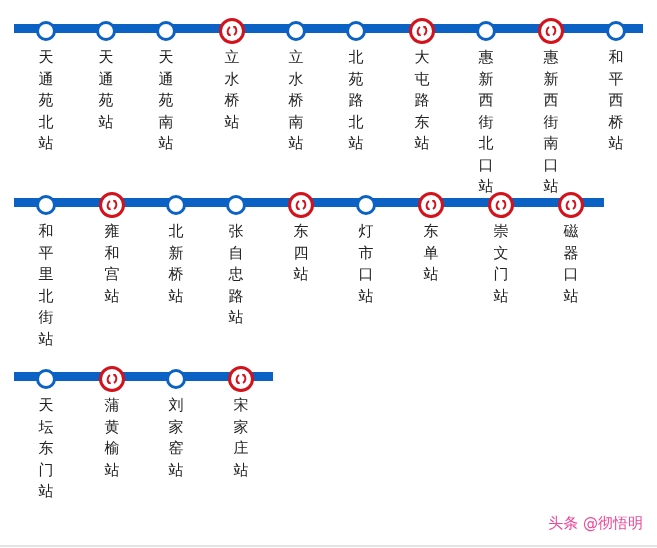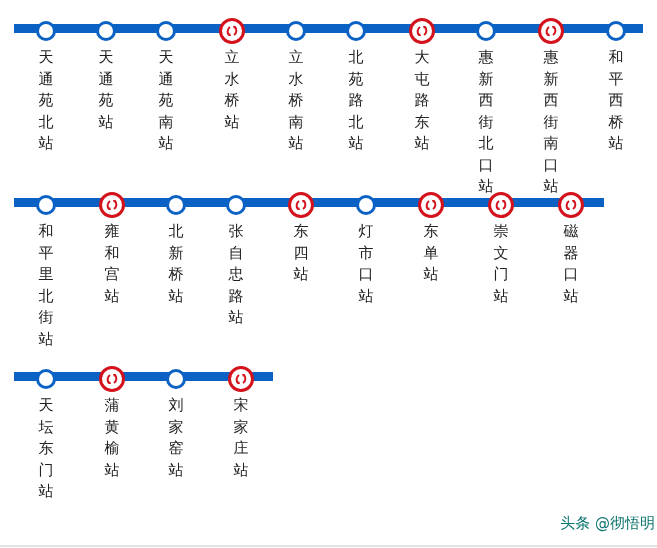--- a/index.html
+++ b/index.html
@@ -7,21 +7,21 @@
          font-family: "DejaVu Sans", "Liberation Sans", sans-serif; }
   .line { position: absolute; height: 9px; background: #0b62c4; }
   .station { position: absolute; width: 0; height: 0; }
   .node { position: absolute; left: -10px; top: -10px; width: 14px; height: 14px;
           border: 3px solid #0b62c4; border-radius: 50%; background: #fff; }
   .node.transfer { left: -13px; top: -13px; width: 20px; height: 20px; border: 3px solid #d3121c; }
   .node.transfer svg { position: absolute; left: 2px; top: 2px; width: 16px; height: 16px; }
   .label { position: absolute; top: 16px; left: -9px; width: 18px;
            font-size: 15px; line-height: 21.5px; color: #222; text-align: center;
            white-space: pre; }
-  .watermark { position: absolute; right: 2px; top: 514px; font-size: 15px; color: #0f766e; }
+  .watermark { position: absolute; right: 14px; top: 514px; font-size: 15px; color: #ec4899; }
   .bottom-rule { position: absolute; left: 0; right: 0; top: 545px; height: 2px; background: #e3e3e3; }
 </style>
 </head>
 <body>
 
 <div id="map">
     <div class="line" style="left: 14px; width: 629px; top: 24px;"></div>
     <div class="station" style="left: 46px; top: 31px;">
       <div class="node"></div>
       <div class="label">天

